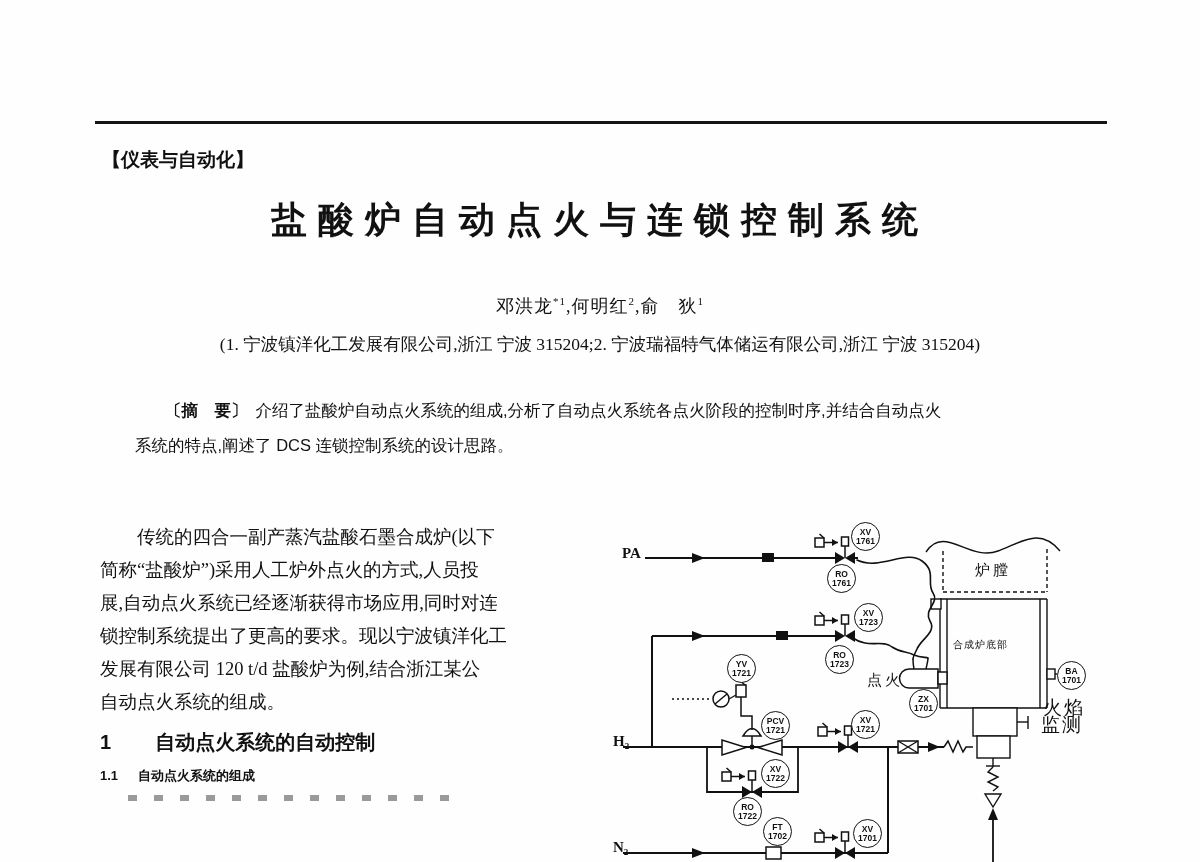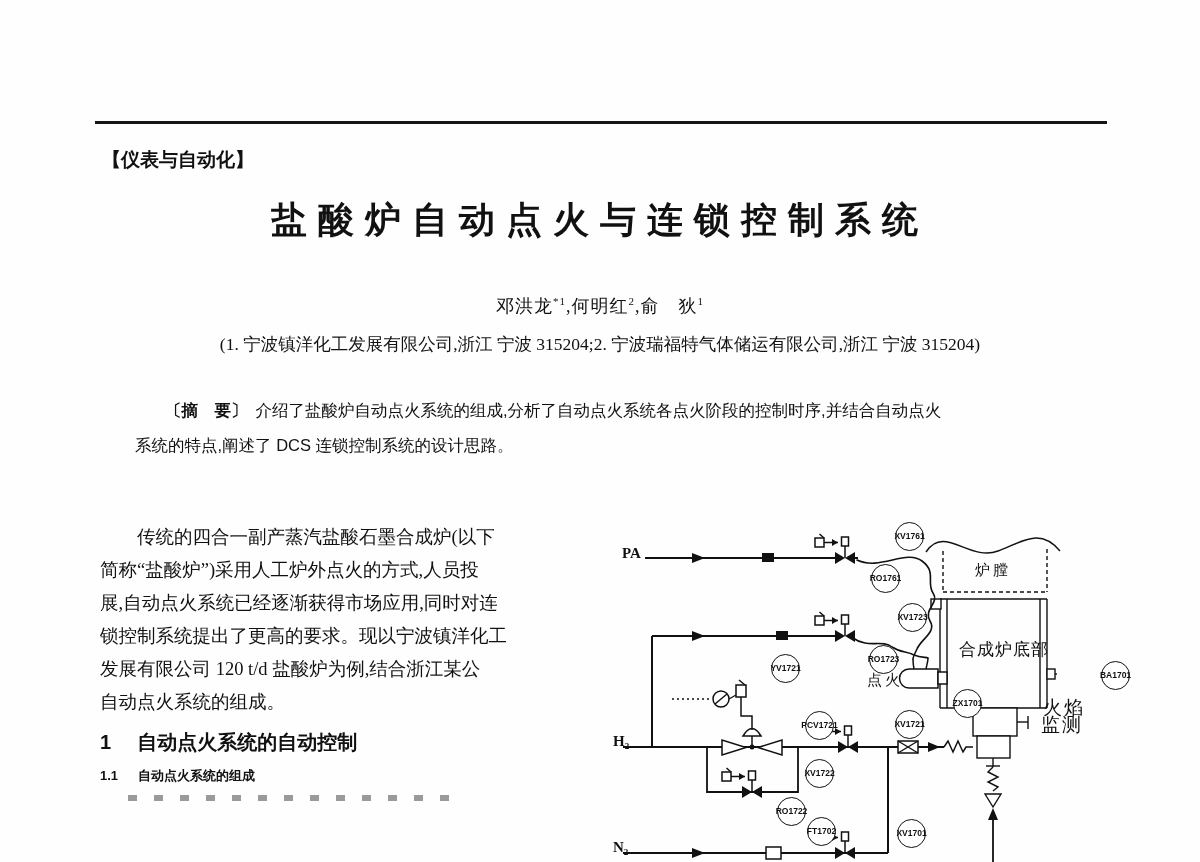--- a/index.html
+++ b/index.html
@@ -18,31 +18,31 @@
   .abstract-block{position:absolute;top:398px;left:135px;width:950px;
         font-family:"Liberation Sans","DejaVu Sans",sans-serif;font-size:16.5px;}
   .abstract-block .row{height:35px;line-height:24px;}
   .abstract-block .ind{padding-left:30px;}
   .blabel{font-weight:700;margin-right:8px;}
   .body-col{position:absolute;top:521px;left:100px;width:494px;}
   .bl{margin:0;height:33px;line-height:33px;font-size:18.5px;white-space:nowrap;}
   .bl.indent{text-indent:2em;}
   .h1{margin-top:7px;height:33px;line-height:33px;font-family:"Liberation Sans","DejaVu Sans",sans-serif;
         font-weight:700;font-size:20px;}
-  .h1 .ht{margin-left:26px;}
+  .h1 .ht{margin-left:44px;}
   .h2h{height:33px;line-height:33px;font-family:"Liberation Sans","DejaVu Sans",sans-serif;
         font-weight:700;font-size:13px;}
   .h2h .ht{margin-left:20px;}
   .clipped-line{margin-top:3px;margin-left:28px;width:330px;height:6px;overflow:hidden;
         background:repeating-linear-gradient(90deg,#9a9a9a 0 9px,transparent 9px 26px);}
   .diagram{position:absolute;top:505px;left:605px;width:560px;height:357px;}
   .diagram svg{position:absolute;top:0;left:0;}
   .bub{position:absolute;width:27px;height:27px;border:1.6px solid #111;border-radius:50%;background:#fff;
-        display:flex;align-items:center;justify-content:center;
-        font:700 8.5px/9px "Liberation Sans","DejaVu Sans",sans-serif;margin-left:44px;}
+        display:flex;flex-direction:column;align-items:center;justify-content:center;
+        font:700 8.5px/9px "Liberation Sans","DejaVu Sans",sans-serif;}
   .dlabel{position:absolute;white-space:nowrap;font-weight:700;font-size:15px;}
   .dlabel.cjk{font-weight:400;letter-spacing:3px;}
   .flame{position:absolute;width:52px;text-align:left;font-size:19px;letter-spacing:2px;}
 </style>
 </head>
 <body>
 
 <div class="page">
 
   <div class="header-rule"></div>
@@ -240,19 +240,19 @@
       </div>
     <div class="bub" style="left:452px;top:156px">
         <span>BA</span>
         <span>1701</span>
       </div>
 
     <div class="dlabel" style="left:17px;top:40px">PA</div>
     <div class="dlabel" style="left:8px;top:228px">H₂</div>
     <div class="dlabel" style="left:8px;top:334px">N₂</div>
     <div class="dlabel cjk" style="left:348px;top:56px;width:80px;text-align:center">炉膛</div>
-    <div class="dlabel cjk" style="left:348px;top:133px;width:96px;text-align:right;font-size:17px;letter-spacing:1px">合成炉底部</div>
+    <div class="dlabel cjk" style="left:348px;top:133px;width:96px;text-align:left;font-size:10px;letter-spacing:1px">合成炉底部</div>
     <div class="dlabel cjk" style="left:262px;top:166px">点火</div>
     <div class="flame" style="left:438px;top:190px">火焰</div>
     <div class="flame" style="left:436px;top:207px">监测</div>
   </div>
 
 </div>
 
 </body></html>

